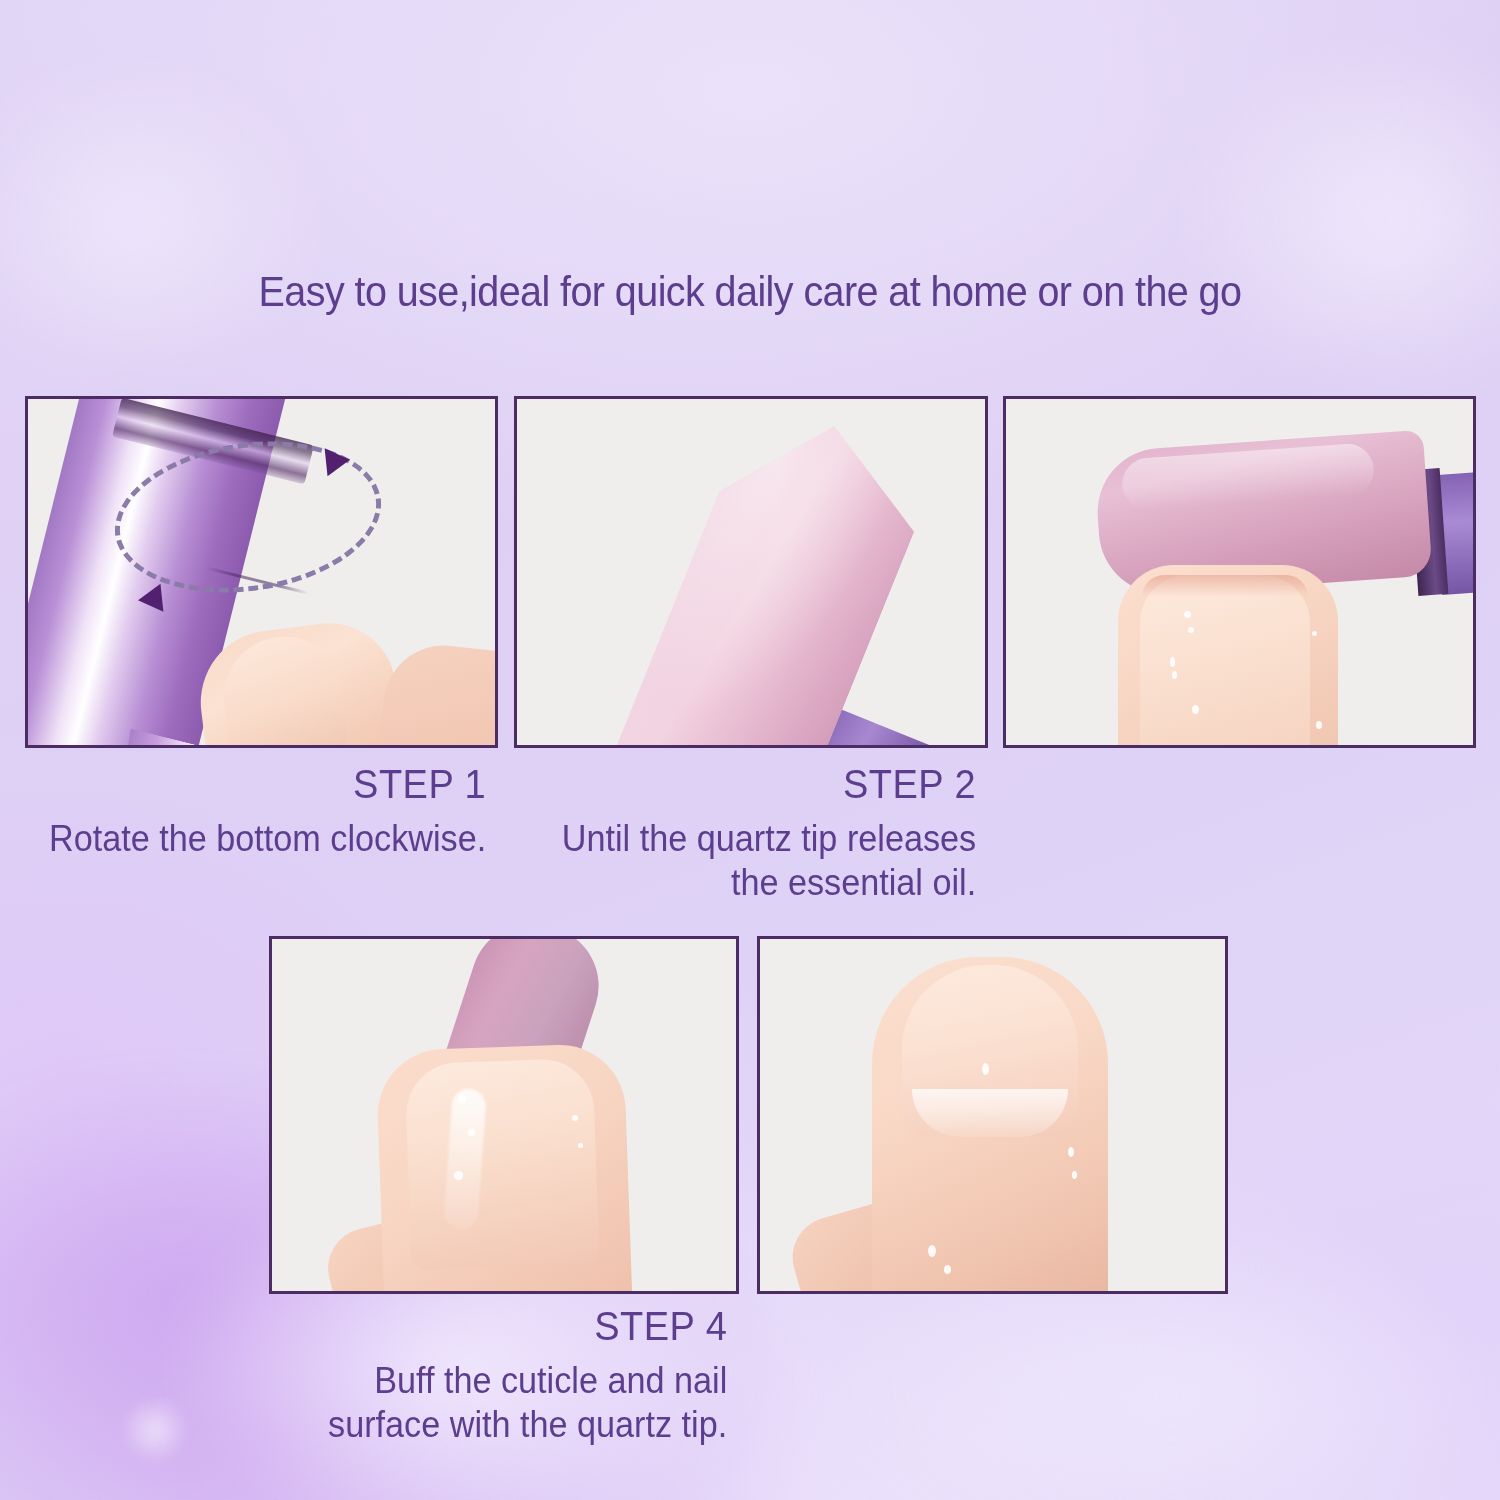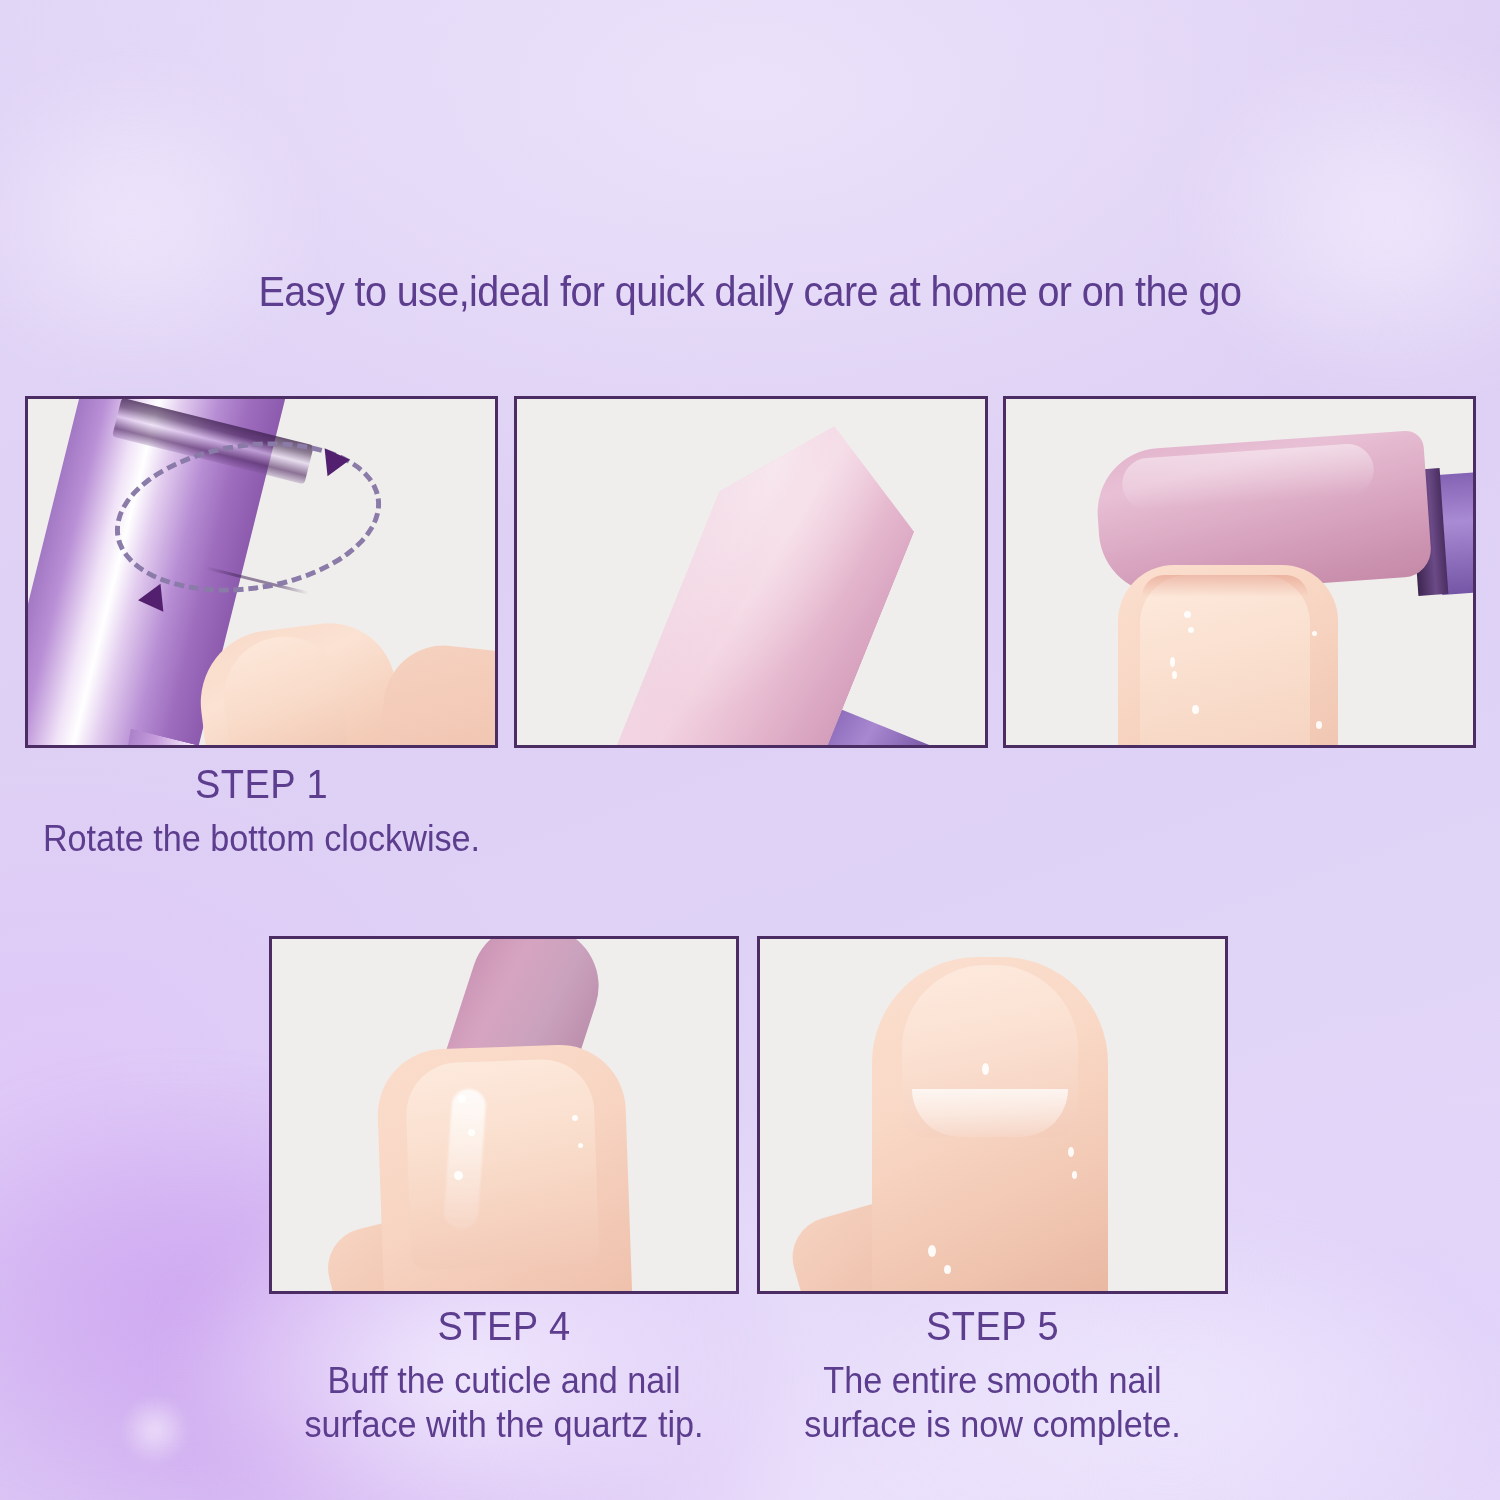--- a/index.html
+++ b/index.html
@@ -301,21 +301,21 @@
   }
   .q5-side {
     position:absolute; left:34px; top:268px;
     width:150px; height:100px;
     border-radius:40px 20px 0 0;
     transform:rotate(-16deg);
     background:linear-gradient(150deg,#f6d2c0,#ebbca6);
   }
 
   
-  .caption { position:absolute; text-align:center; color:#5c3d8e; }
+  .caption { position:absolute; text-align:right; color:#5c3d8e; }
   .caption .step {
     font-size:40px; letter-spacing:0.5px; transform:scaleX(.95);
     display:block;
   }
   .caption .desc {
     font-size:36px; line-height:1.22; display:block; margin-top:10px;
     transform:scaleX(.95);
   }
   .c1 { left:25px;  top:762px; width:473px; }
   .c2 { left:514px; top:762px; width:474px; }
@@ -407,22 +407,22 @@
       <div class="drop" style="left:312px;top:232px;width:5px;height:8px;"></div>
       <div class="drop" style="left:168px;top:306px;width:8px;height:12px;"></div>
       <div class="drop" style="left:184px;top:326px;width:7px;height:9px;"></div>
     </div>
   </div>
 
   <div class="caption c1">
     <span class="step">STEP 1</span>
     <span class="desc">Rotate the bottom clockwise.</span>
   </div>
+  <div class="caption c2">
+    <span class="step">STEP 2</span>
+    <span class="desc">Until the quartz tip releases the essential oil.</span>
+  </div>
   <div class="caption c4">
     <span class="step">STEP 4</span>
     <span class="desc">Buff the cuticle and nail surface with the quartz tip.</span>
   </div>
-  <div class="caption c5">
-    <span class="step">STEP 5</span>
-    <span class="desc">The entire smooth nail surface is now complete.</span>
-  </div>
 
 </div>
 
 </body></html>

